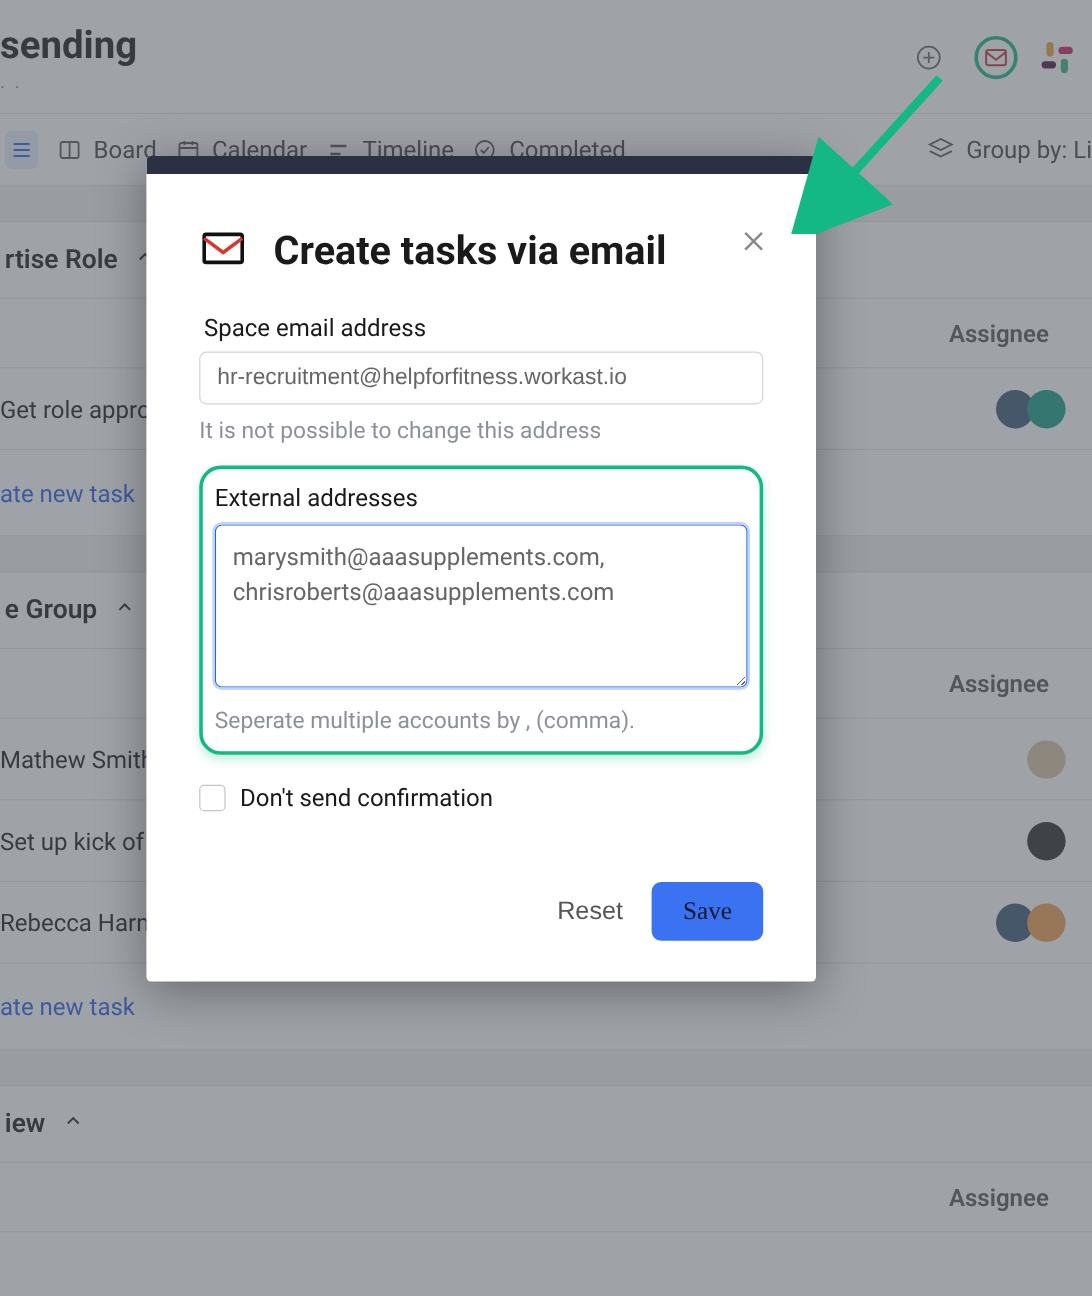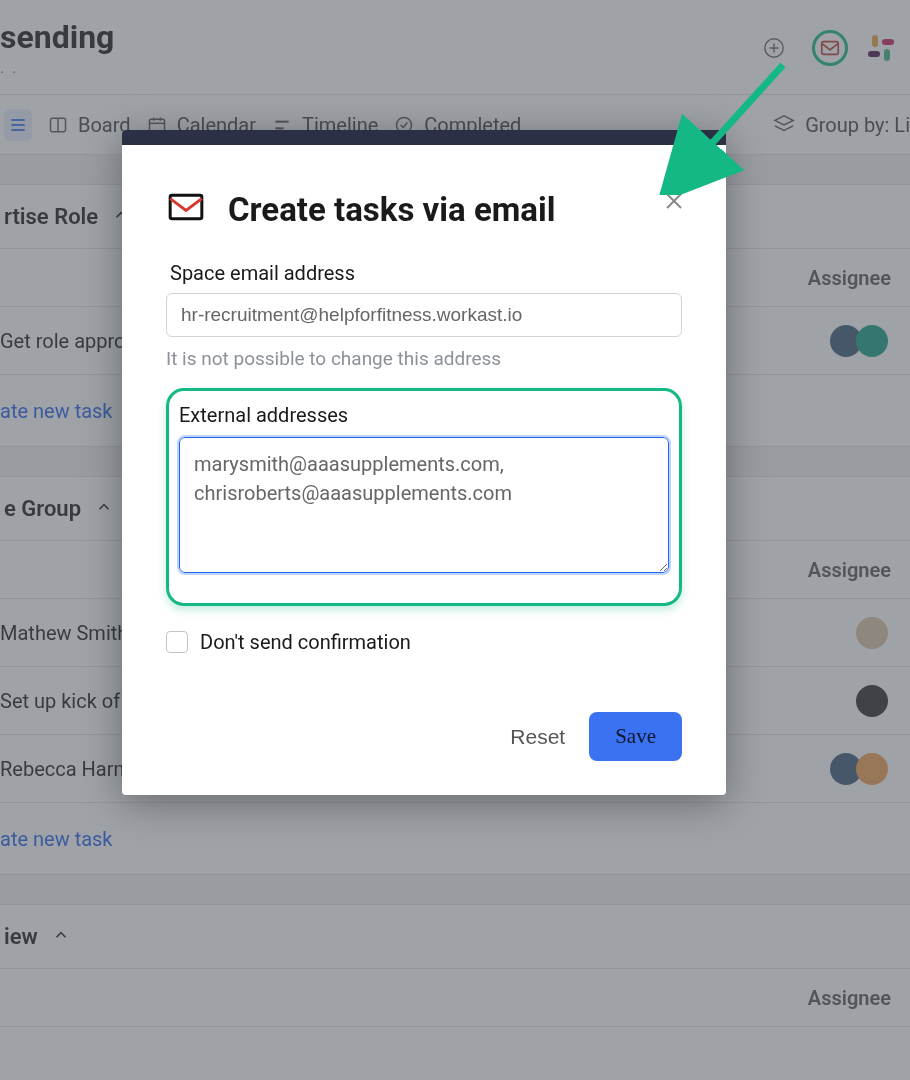--- a/index.html
+++ b/index.html
@@ -26,52 +26,52 @@
 
   .nav { height:60px; display:flex; align-items:center; gap:16px; border-bottom:1px solid #e5e5e5; padding-left:4px; }
   .nav-item { display:flex; align-items:center; gap:10px; font-size:20px; color:#444; }
   .nav-item.active { background:#e6f0ff; border-radius:6px; padding:6px 4px; }
   .nav .group { margin-left:auto; padding-right:0; }
 
   .section-bar { height:30px; background:#f2f2f2; border-bottom:1px solid #e5e5e5; }
   .section-head { display:flex; align-items:center; height:64px; padding-left:4px; font-size:22px; font-weight:600; border-bottom:1px solid #e5e5e5; }
   .section-head .chev { margin-left:14px; }
   .col-head { display:flex; align-items:center; height:58px; border-bottom:1px solid #e5e5e5; font-size:20px; color:#555; }
-  .col-head .assignee { margin-left:auto; margin-right:19px; font-weight:600; }
+  .col-head .assignee { margin-left:auto; margin-right:36px; font-weight:600; }
 
   .task-row { display:flex; align-items:center; height:68px; border-bottom:1px solid #e5e5e5; font-size:20px; }
   .task-row .assignee-cell { margin-left:auto; margin-right:22px; display:flex; align-items:center; gap:-6px; }
   .avatar { width:32px; height:32px; border-radius:50%; background:#ccc; display:inline-block; }
   .avatar.a1 { background:#3a5a78; }
   .avatar.a2 { background:#16a085; }
   .avatar.a3 { background:#d9c3a5; }
   .avatar.a4 { background:#2b2b2b; }
   .avatar.a6 { background:#f0a050; border-radius:50%; }
   .avatar + .avatar { margin-left:-6px; }
 
   .create-link { display:flex; align-items:center; height:72px; border-bottom:1px solid #e5e5e5; color:#2463eb; font-size:20px; }
 
   
   .dim { position:absolute; inset:0; background:rgba(80,85,95,0.55); }
 
   
-  .modal { position:absolute; left:122px; top:130px; width:604px; background:#fff; border-radius:4px; box-shadow:0 8px 40px rgba(0,0,0,0.35); overflow:hidden; }
+  .modal { position:absolute; left:122px; top:130px; width:558px; background:#fff; border-radius:4px; box-shadow:0 8px 40px rgba(0,0,0,0.35); overflow:hidden; }
   .modal-top { height:15px; background:#2c3044; }
   .modal-body { padding:42px 44px 34px 44px; }
   .modal-title-row { display:flex; align-items:center; gap:22px; margin-bottom:30px; position:relative; }
   .modal-title { font-size:33px; font-weight:700; }
   .close-x { position:absolute; right:-4px; top:2px; font-size:26px; color:#888; cursor:pointer; }
   .modal-desc { font-size:20px; line-height:1.5; color:#222; }
   .learn-more { color:#2463eb; }
 
   .field-label { display:block; margin-top:26px; margin-left:4px; font-size:20px; }
   .text-input { width:100%; height:44px; border:1px solid #d0d4da; border-radius:6px; margin-top:8px; padding:0 14px; font-size:19px; color:#666; background:#fff; }
   .field-hint { font-size:19px; color:#8c9199; margin-top:10px; }
 
-  .ext-box { border:3px solid #14b884; border-radius:18px; padding:12px 10px 26px 10px; margin-top:18px; box-shadow:0 4px 8px rgba(20,184,132,0.25); }
+  .ext-box { border:3px solid #14b884; border-radius:18px; padding:12px 10px 14px 10px; margin-top:18px; box-shadow:0 4px 8px rgba(20,184,132,0.25); }
   .ext-box .field-label { margin-top:0; margin-left:0; }
   .ext-textarea { width:100%; height:136px; border:1px solid #2463eb; border-radius:6px; margin-top:10px; padding:12px 14px; font-size:20px; color:#666; outline:2px solid #bcd4ff; resize:both; font-family:inherit; line-height:1.45; }
   .ext-box .field-hint { margin-top:12px; }
 
   .check-row { display:flex; align-items:center; gap:12px; margin-top:24px; font-size:20px; }
   .check-row input { width:22px; height:22px; border:1px solid #c0c4cc; border-radius:4px; appearance:none; background:#fff; }
 
   .btn-row { display:flex; justify-content:flex-end; gap:24px; margin-top:58px; align-items:center; }
   .btn-reset { font-size:21px; color:#555; background:none; border:none; cursor:pointer; }
   .btn-save { font-size:21px; color:#0f172a; background:#3b72f2; border:none; border-radius:8px; padding:12px 26px; cursor:pointer;font-family:Liberation Serif, serif; }
@@ -251,20 +251,21 @@
     </div>
 
 
     <label class="field-label">Space email address</label>
     <input class="text-input" type="text" readonly="" value="hr-recruitment@helpforfitness.workast.io" style="">
     <div class="field-hint">It is not possible to change this address</div>
 
     <div class="ext-box">
       <label class="field-label">External addresses</label>
       <textarea class="ext-textarea" style="">marysmith@aaasupplements.com, chrisroberts@aaasupplements.com</textarea>
+      <div class="field-hint">Seperate multiple accounts by , (comma).</div>
     </div>
 
     <div class="check-row">
       <input type="checkbox" style="">
       <span>Don't send confirmation</span>
     </div>
 
     <div class="btn-row">
       <button class="btn-reset">Reset</button>
       <button class="btn-save">Save</button>

